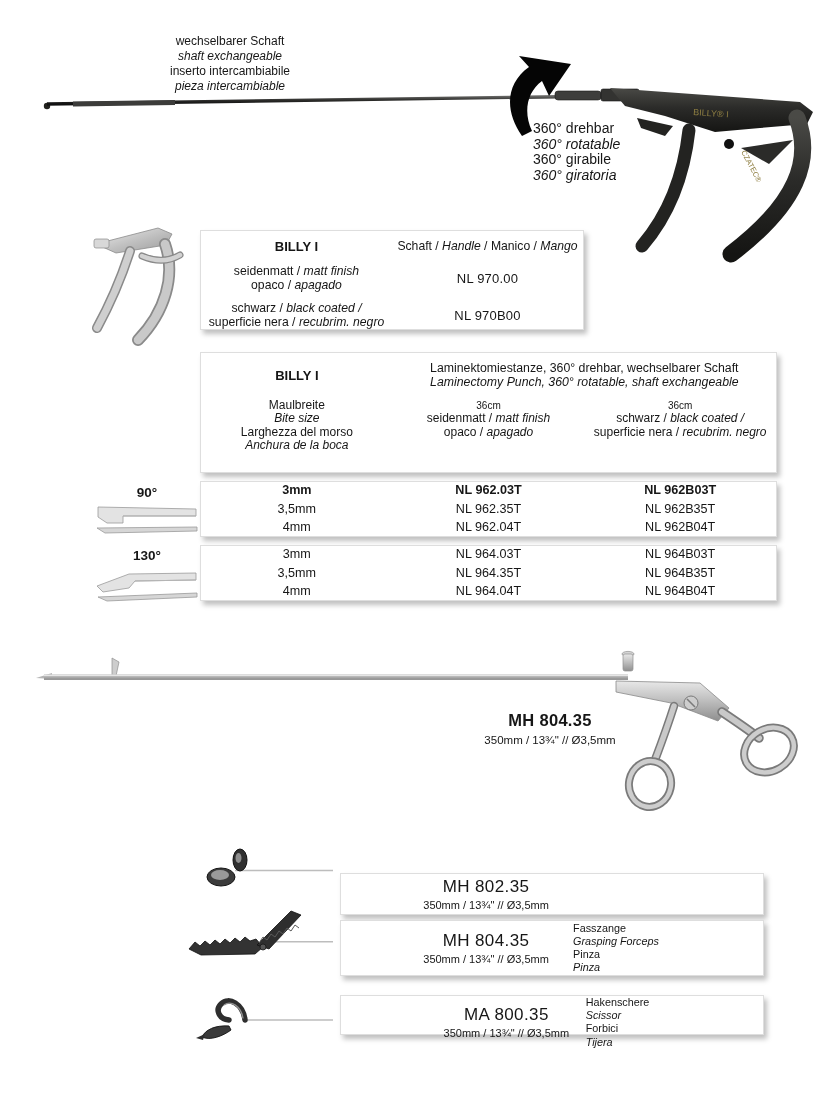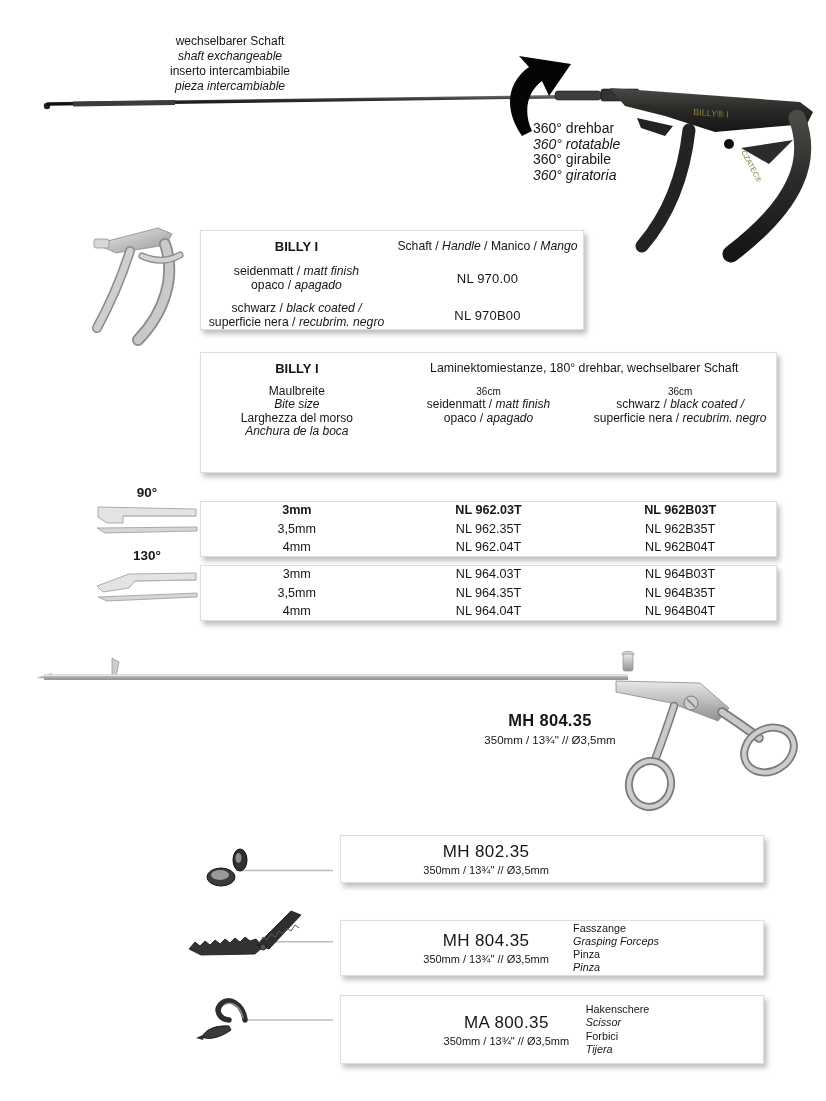--- a/index.html
+++ b/index.html
@@ -33,21 +33,21 @@
 
   
   #punch-header { left:200px; top:352px; width:577px; height:121px; padding-top:8px; }
   .ph-top { display:grid; grid-template-columns:1fr 2fr; align-items:center; }
   .ph-title { text-align:center; font-weight:bold; font-size:13px; }
   .ph-desc { text-align:center; font-size:12.3px; line-height:14.4px; }
   .ph-cols { display:grid; grid-template-columns:1fr 1fr 1fr; margin-top:9px; text-align:center; font-size:12px; line-height:13.4px; }
   .cm-size { font-size:10px; }
 
   
-  .pgroup { display:flex; flex-direction:column; justify-content:center;margin-top:20px; }
+  .pgroup { display:flex; flex-direction:column; justify-content:center; }
   .prow { display:grid; grid-template-columns:1fr 1fr 1fr; text-align:center; font-size:12.6px; line-height:18.4px; }
   .prow.b { font-weight:bold; }
   .angle { font-weight:bold; font-size:13.5px; text-align:center; width:70px; }
 
   
   #featured-label { left:430px; top:711px; width:240px; text-align:center; }
   .f-num { font-weight:bold; font-size:16.5px; letter-spacing:0.3px; }
   .f-dim { font-size:11.5px; margin-top:4px; }
 
   
@@ -140,21 +140,22 @@
     <div><span>schwarz / </span><span style="font-style: italic;">black coated /</span></div>
     <div><span>superficie nera / </span><span style="font-style: italic;">recubrim. negro</span></div>
   </div>
   <div class="cell part-num">NL 970B00</div>
 </div>
 
 <div class="abs box" id="punch-header">
   <div class="ph-top">
     <div class="ph-title">BILLY I</div>
     <div class="ph-desc">
-      <div>Laminektomiestanze, 180° drehbar, wechselbarer Schaft</div>
+      <div>Laminektomiestanze, 360° drehbar, wechselbarer Schaft</div>
+      <div class="it">Laminectomy Punch, 360° rotatable, shaft exchangeable</div>
     </div>
   </div>
   <div class="ph-cols">
     <div>
       <div>Maulbreite</div>
       <div class="it">Bite size</div>
       <div>Larghezza del morso</div>
       <div class="it">Anchura de la boca</div>
     </div>
     <div>
@@ -259,21 +260,21 @@
         <stop offset="1" stop-color="#141414"></stop>
     </linearGradient>
   </defs>
   <path d="M52,27 L150,27" stroke="url(#gDark)" stroke-width="12"></path>
   <path d="M52,23.5 L150,23.5" stroke="#bdbdbd" stroke-width="1.6"></path>
   <ellipse cx="38" cy="30" rx="14" ry="9" fill="#3b3b3b" stroke="#141414" stroke-width="1"></ellipse>
   <ellipse cx="37" cy="28" rx="9" ry="5" fill="#9a9a9a"></ellipse>
   <ellipse cx="57" cy="13" rx="7" ry="11" fill="#303030" stroke="#0f0f0f" stroke-width="1"></ellipse>
   <ellipse cx="55.5" cy="11" rx="3" ry="5" fill="#8f8f8f"></ellipse>
 </svg>
-<div class="abs box product" style="left:340px;top:835px;width:424px;height:48px;">
+<div class="abs box product" style="left:340px;top:873px;width:424px;height:42px;">
   <div class="p-part">
     <div class="p-num">MH 802.35</div>
     <div class="p-dim">350mm / 13¾" // Ø3,5mm</div>
   </div>
 </div>
 
 <svg class="abs" style="left:183px;top:905px;" width="150" height="72" viewBox="0 0 150 72">
   <path d="M78,40 L150,40" stroke="url(#gDark)" stroke-width="11"></path>
   <path d="M78,36.8 L150,36.8" stroke="#bdbdbd" stroke-width="1.5"></path>
   <path d="M6,44 L12,37 L17,41 L22,36 L27,40 L32,35 L37,39 L42,34 L47,38 L52,33 L57,37 L62,32 L67,36 L73,34 L80,42 L72,49 L18,50 Z" fill="#333333" stroke="#111111" stroke-width="0.8"></path>
@@ -295,21 +296,21 @@
 </div>
 
 <svg class="abs" style="left:183px;top:992px;" width="150" height="55" viewBox="0 0 150 55">
   <path d="M60,31 L150,31" stroke="url(#gDark)" stroke-width="10"></path>
   <path d="M60,28 L150,28" stroke="#bdbdbd" stroke-width="1.4"></path>
   <path d="M62,28 C60,12 46,4 38,12 C32,18 36,27 46,28" fill="none" stroke="#2e2e2e" stroke-width="5.5" stroke-linecap="round"></path>
   <path d="M60,26.5 C58,14 48,8 41,13" fill="none" stroke="#8f8f8f" stroke-width="1.4"></path>
   <path d="M46,34 C32,33 22,38 19,45 C27,49 40,44 48,38 Z" fill="#3a3a3a" stroke="#141414" stroke-width="0.9"></path>
   <path d="M22,42 L13,46 L20,48 Z" fill="#2e2e2e"></path>
 </svg>
-<div class="abs box product" style="left:340px;top:995px;width:424px;height:69px;padding-left:28px;">
+<div class="abs box product" style="left:340px;top:995px;width:424px;height:40px;padding-left:28px;">
   <div class="p-part">
     <div class="p-num">MA 800.35</div>
     <div class="p-dim">350mm / 13¾" // Ø3,5mm</div>
   </div>
   <div class="p-desc">
     <div>Hakenschere</div>
     <div class="it">Scissor</div>
     <div>Forbici</div>
     <div class="it">Tijera</div>
   </div>

